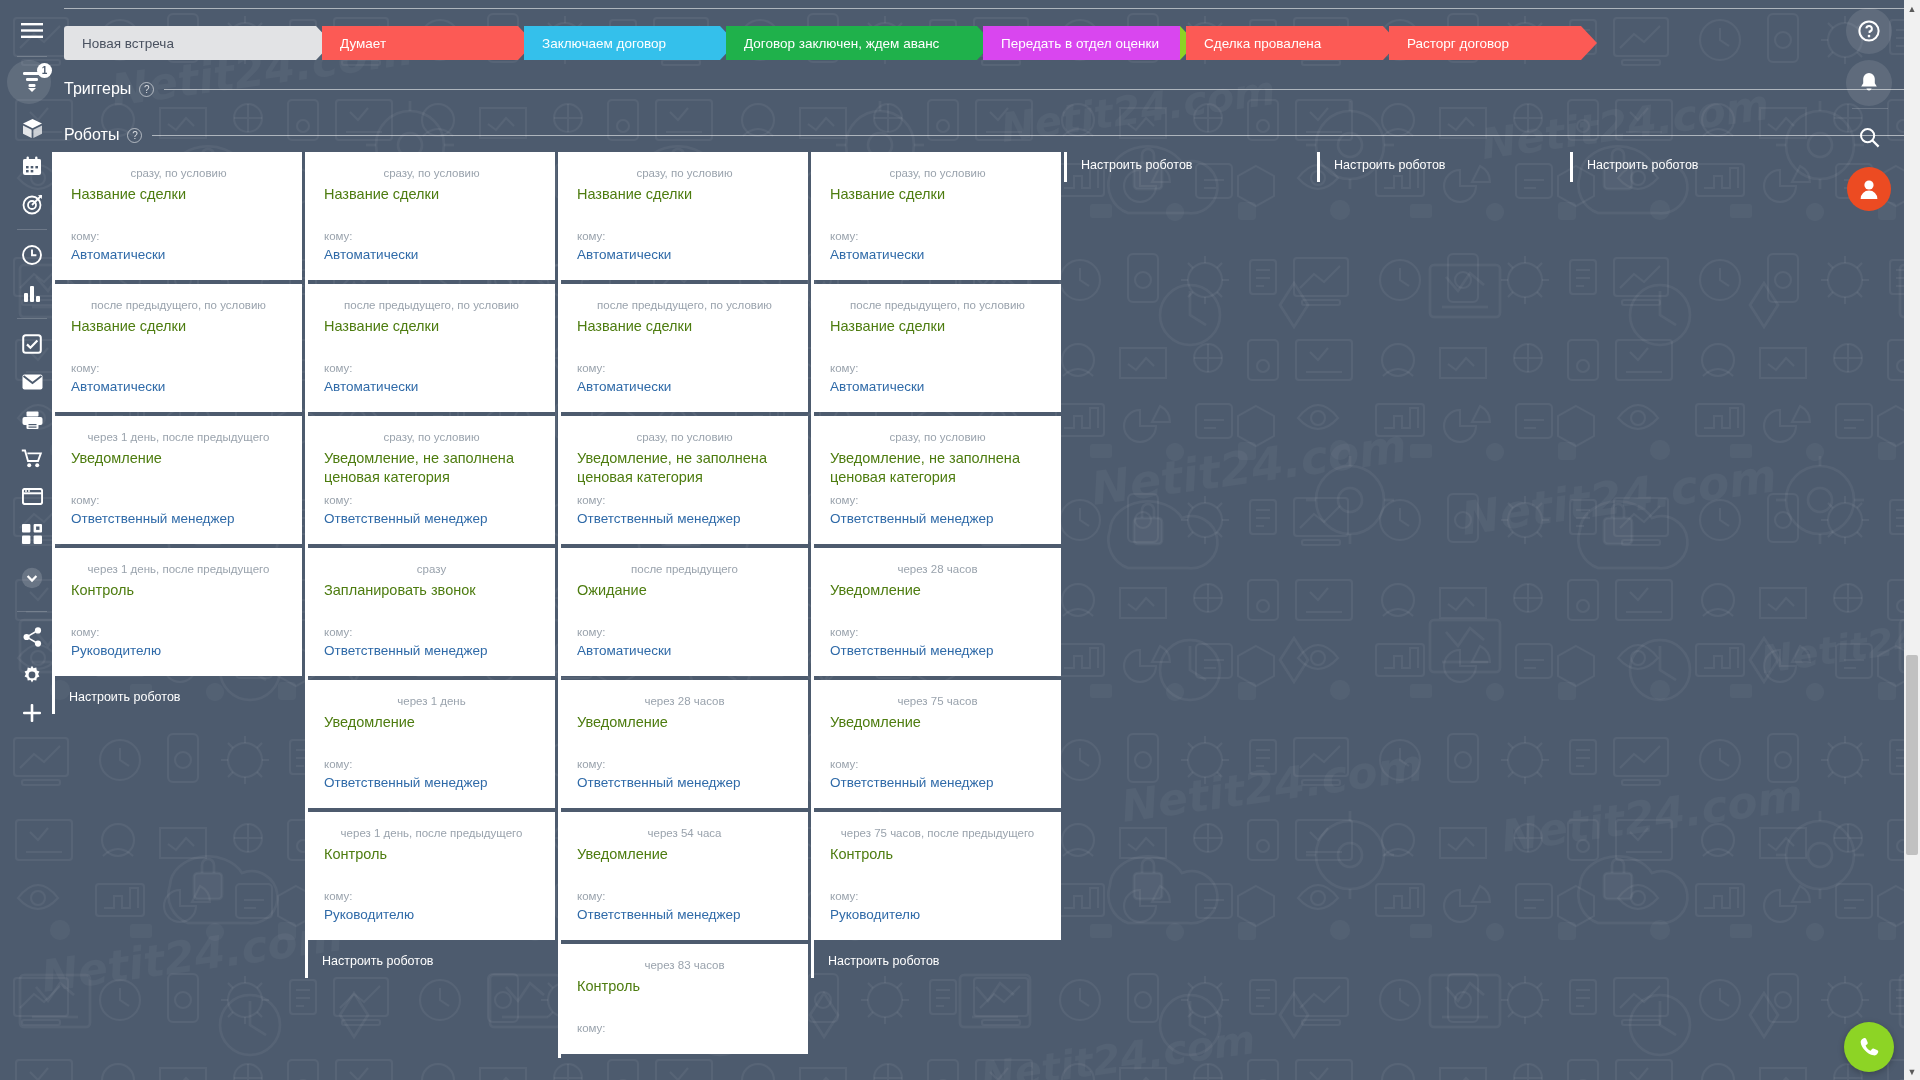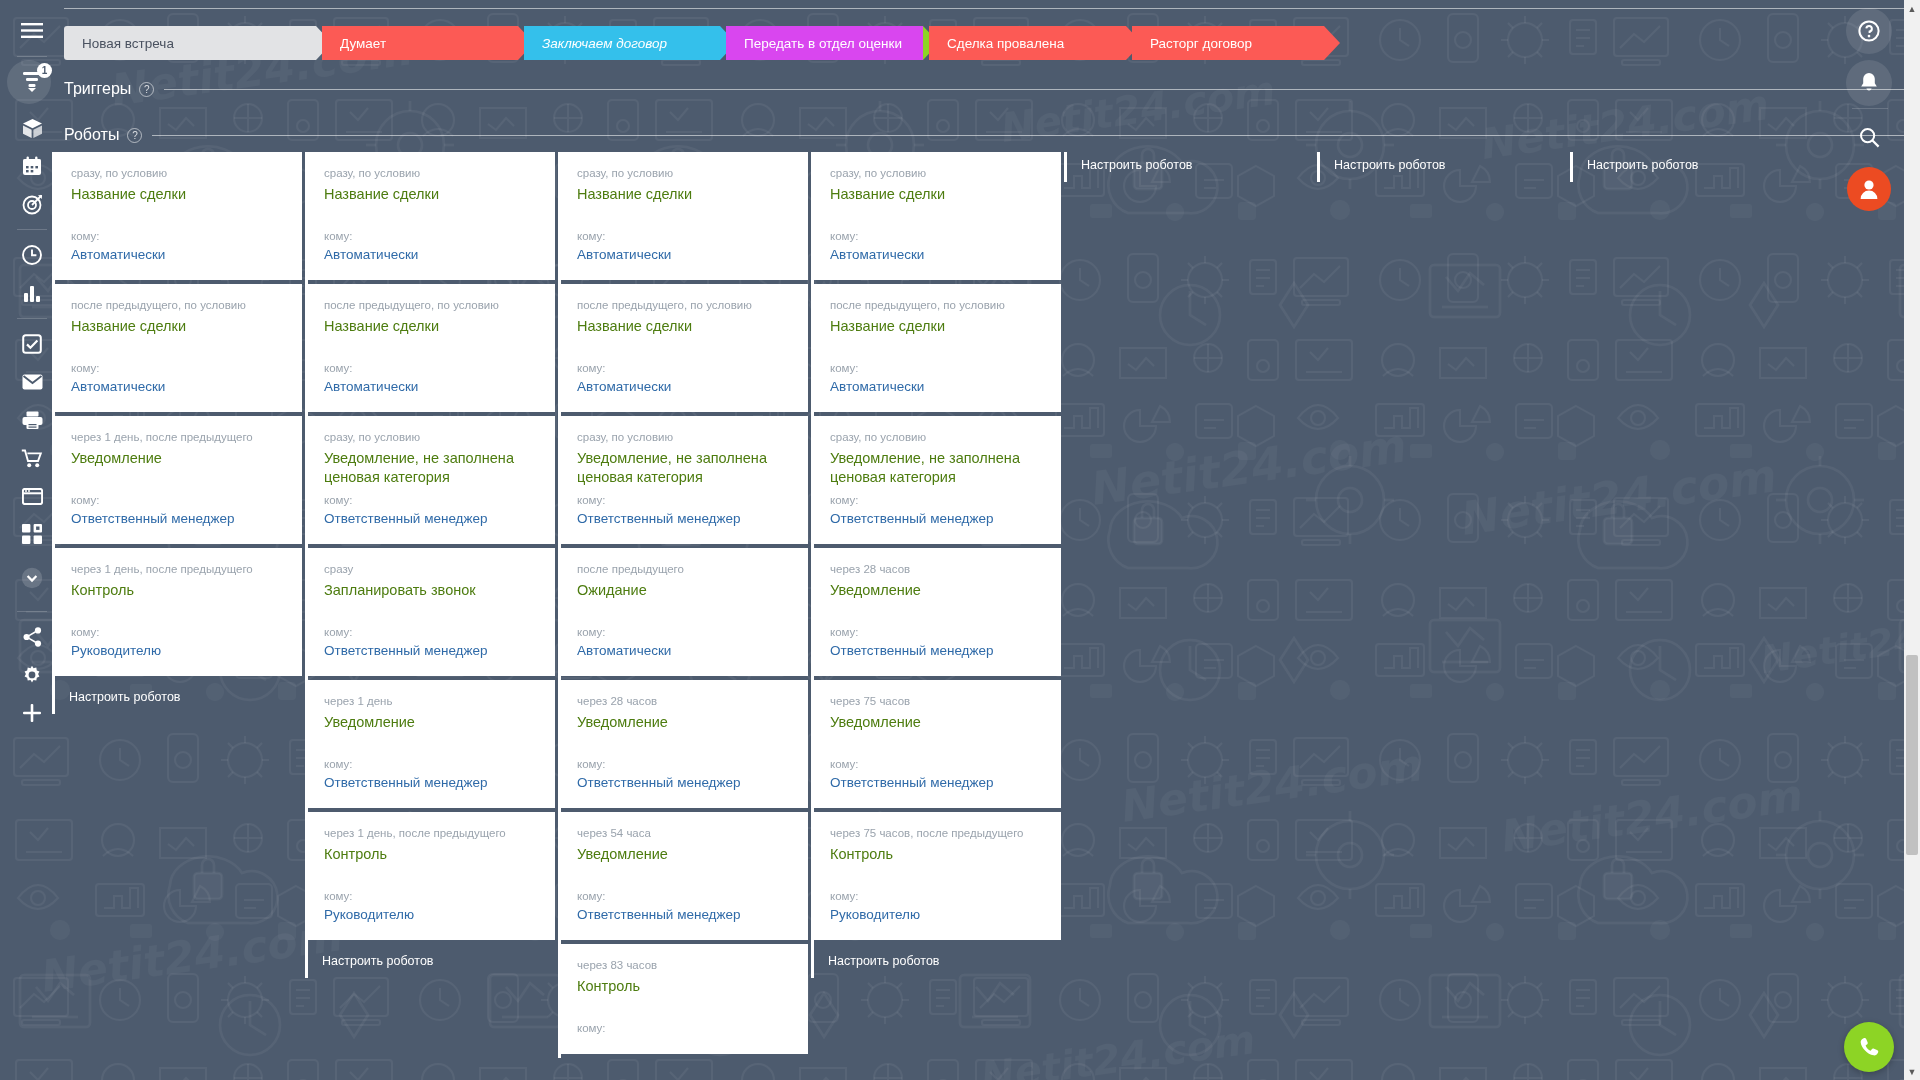--- a/index.html
+++ b/index.html
@@ -204,20 +204,21 @@
     cursor: pointer;
   }
   .card .when {
     color: #9aa3ad;
     font-size: 11.5px;
     line-height: 14px;
     margin-bottom: 5px;
     white-space: nowrap;
     overflow: hidden;
     text-overflow: ellipsis;
+    text-align: center;
   }
   .card .title {
     color: #4d7c0f;
     font-size: 14.5px;
     line-height: 19px;
     min-height: 38px;
     margin-bottom: 6px;
   }
   .card .to-label {
     color: #9aa3ad;
@@ -325,22 +326,26 @@
   <div id="stage-bar">
       <div class="stage" style="background: rgb(226, 227, 229); color: rgb(74, 82, 96); width: 252px;">
         <span style="position: relative; z-index: 2;">Новая встреча</span>
         <span class="tip" style="border-left-color: rgb(226, 227, 229);"></span>
       </div>
       <div class="stage" style="background: rgb(252, 90, 85); color: rgb(255, 255, 255); width: 196px;">
         <span style="position: relative; z-index: 2;">Думает</span>
         <span class="tip" style="border-left-color: rgb(252, 90, 85);"></span>
       </div>
       <div class="stage" style="background: rgb(52, 192, 235); color: rgb(255, 255, 255); width: 196px;">
-        <span style="position: relative; z-index: 2; font-style: italic;">Заключаем договор</span>
+        <span style="position: relative; z-index: 2;">Заключаем договор</span>
         <span class="tip" style="border-left-color: rgb(52, 192, 235);"></span>
+      </div>
+      <div class="stage" style="background: rgb(31, 177, 75); color: rgb(255, 255, 255); width: 251px;">
+        <span style="position: relative; z-index: 2;">Договор заключен, ждем аванс</span>
+        <span class="tip" style="border-left-color: rgb(31, 177, 75);"></span>
       </div>
       <div class="stage" style="background: #d946ef; color: rgb(255, 255, 255); width: 197px;">
         <span style="position: relative; z-index: 2;">Передать в отдел оценки</span>
         <span class="tip" style="border-left-color: rgb(141, 212, 37);"></span>
       </div>
       <div class="stage" style="background: rgb(252, 90, 85); color: rgb(255, 255, 255); width: 197px;">
         <span style="position: relative; z-index: 2;">Сделка провалена</span>
         <span class="tip" style="border-left-color: rgb(252, 90, 85);"></span>
       </div>
       <div class="stage" style="background: rgb(252, 90, 85); color: rgb(255, 255, 255); width: 192px;">

